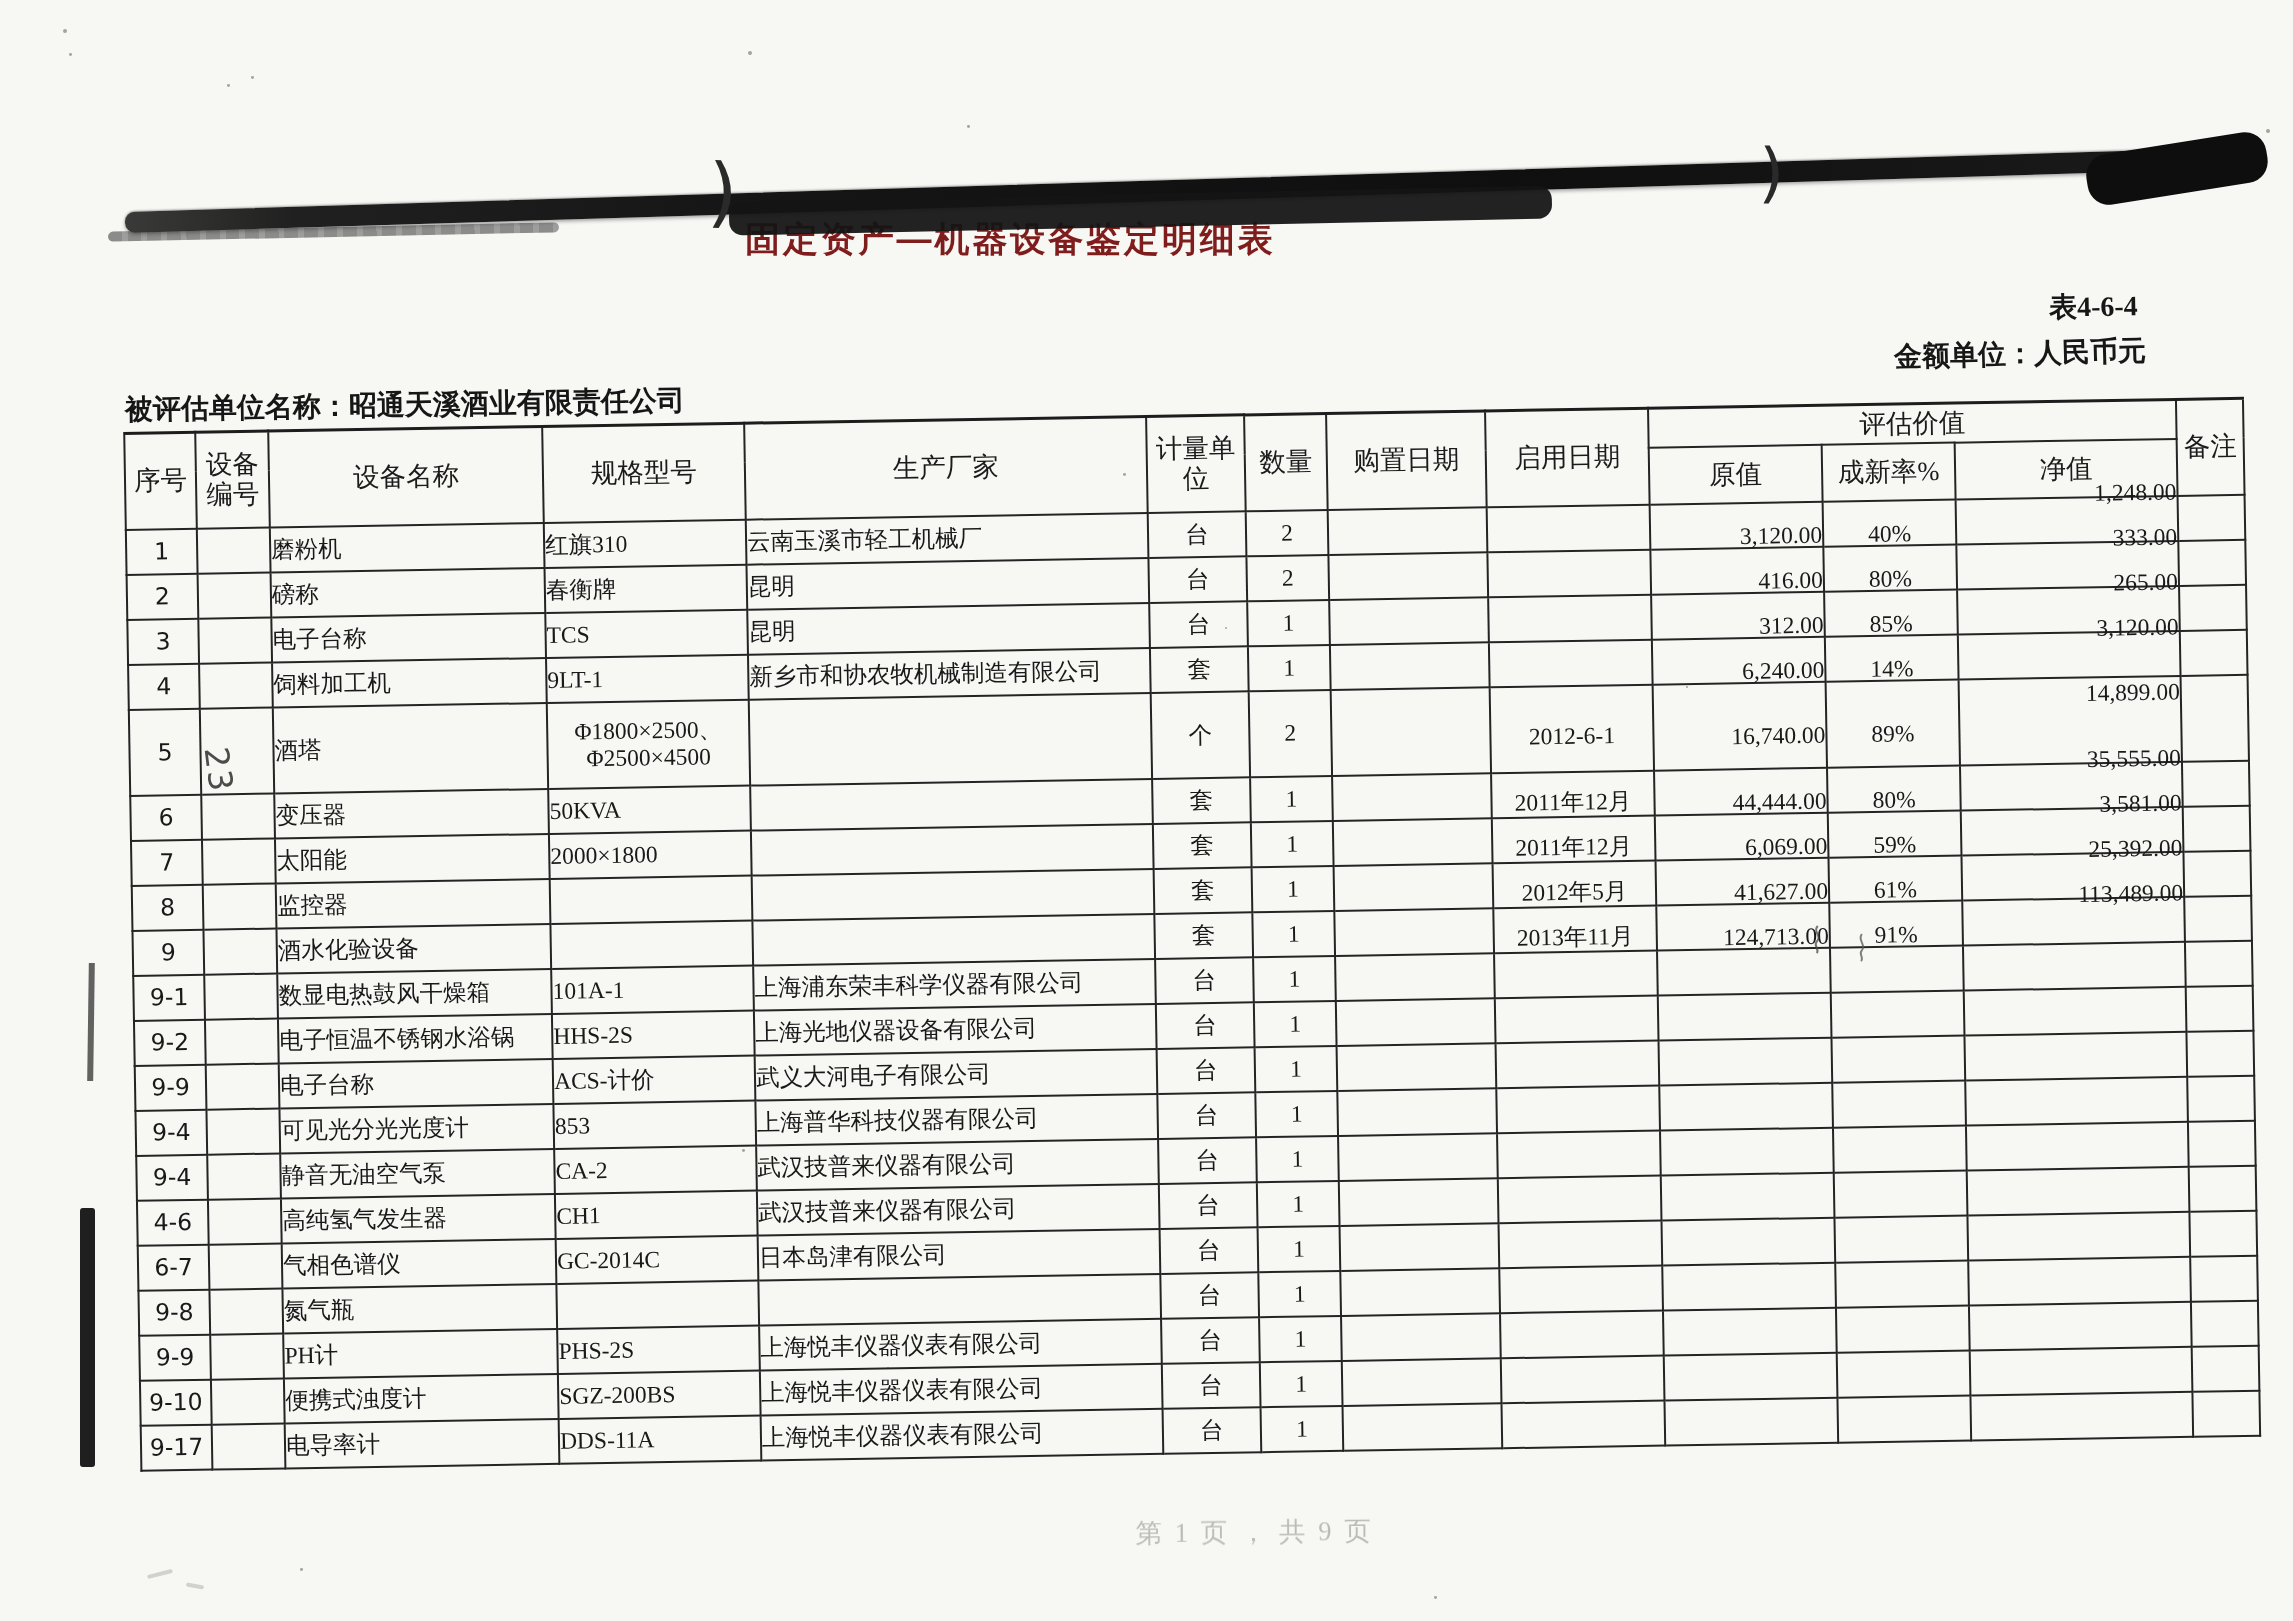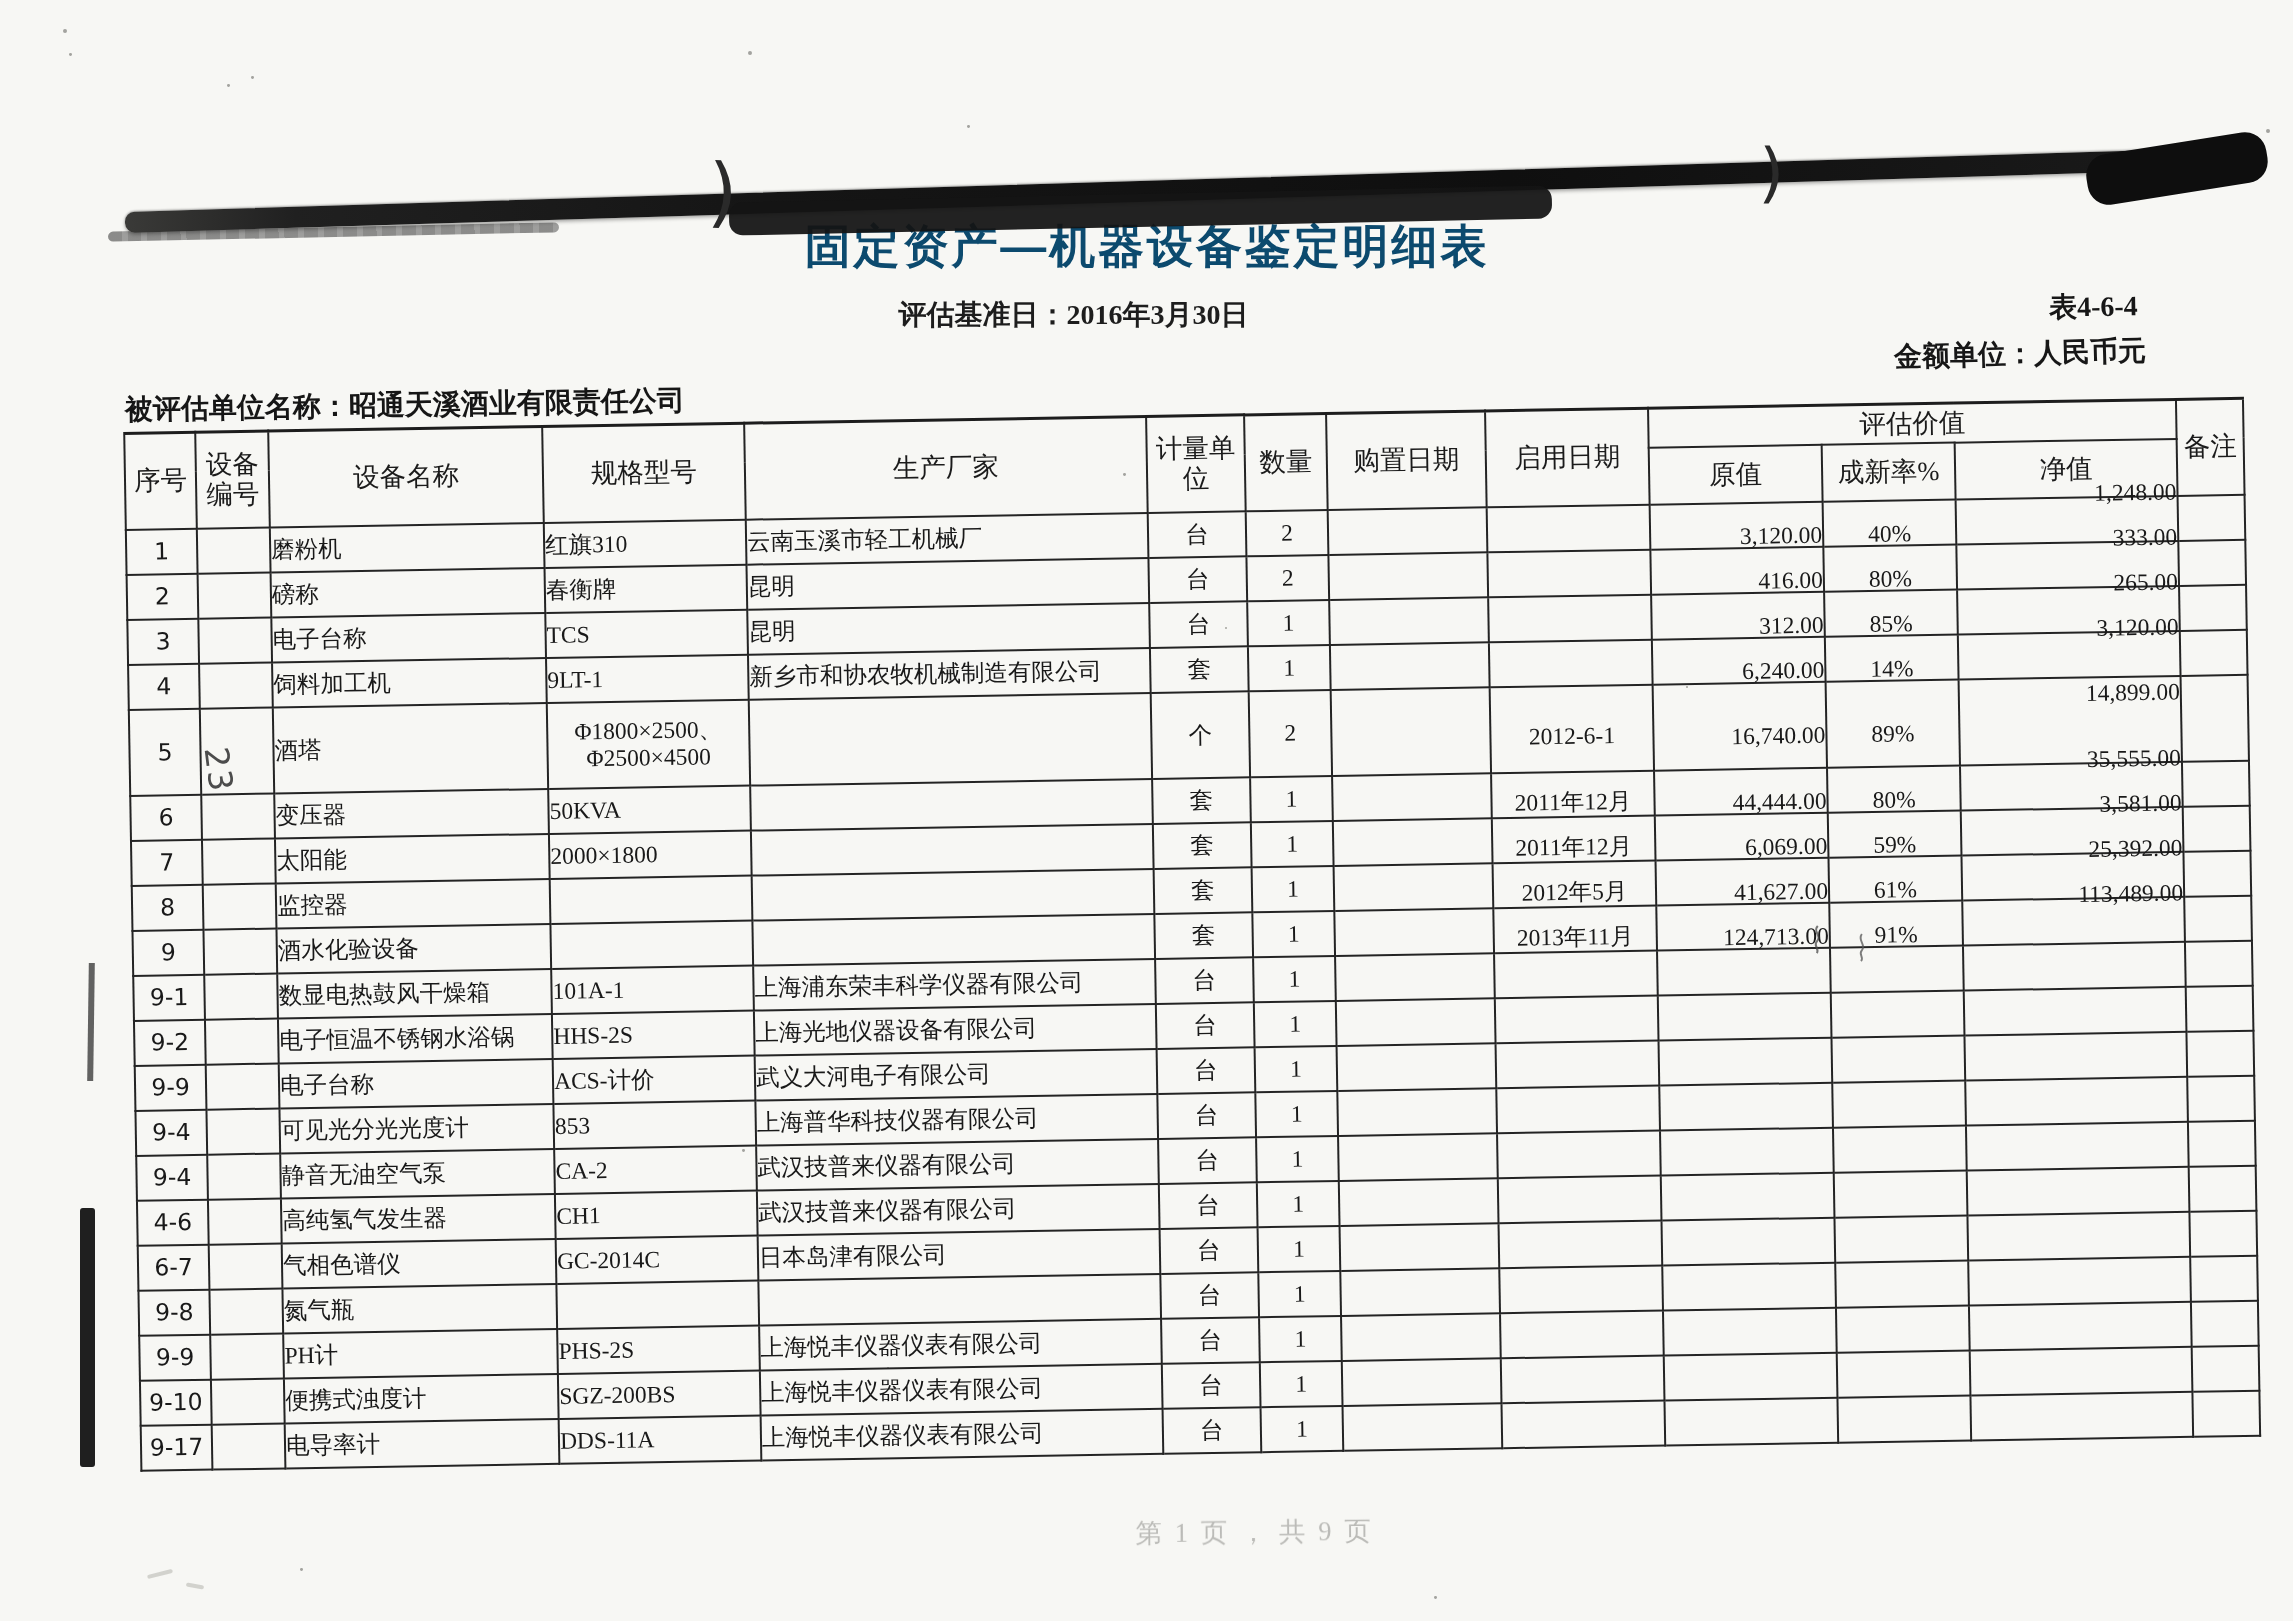--- a/index.html
+++ b/index.html
@@ -37,22 +37,22 @@
     border-radius:21.6px;transform:rotate(-9deg);
     background:#0e0e0e;
   }
   .smear.left-tail{
     left:108px;top:227px;width:451px;height:9.8px;border-radius:5.9px;
     transform:rotate(-1.2deg);opacity:.55;
     background:repeating-linear-gradient(90deg,#333 0 13.7px,#555 13.7px 19.6px);
   }
   .doc-title{
     position:absolute;left:745px;top:216px;width:804px;
-    text-align:center;font-size:46px;font-weight:700;letter-spacing:2.9px;
-    color:#0c4a6e;z-index:2;
+    text-align:left;font-size:35px;font-weight:700;letter-spacing:2.9px;
+    color:#7f1d1d;z-index:2;
     font-family:"Liberation Sans","DejaVu Sans",sans-serif;
   }
   .doc-subtitle{
     position:absolute;left:843px;top:296px;width:461px;
     text-align:center;font-size:28px;font-weight:600;color:#1d1d1d;z-index:2;
   }
   .form-number{
     position:absolute;left:2049px;top:288px;font-size:28px;font-weight:700;color:#171717;
     transform:rotate(-1deg);
   }
@@ -122,21 +122,20 @@
 
   <div class="smear left-tail"></div>
   <div class="smear main"></div>
   <div class="smear title-blob"></div>
   <div class="smear right-blob"></div>
 
   <div class="pen-paren left">)</div>
   <div class="pen-paren right">)</div>
 
   <div class="doc-title">固定资产—机器设备鉴定明细表</div>
-  <div class="doc-subtitle">评估基准日：2016年3月30日</div>
   <div class="form-number">表4-6-4</div>
   <div class="amount-unit">金额单位：人民币元</div>
 
   <div class="sheet">
     <div class="entity-line">被评估单位名称：昭通天溪酒业有限责任公司</div>
 
     <table class="grid">
       <colgroup>
         <col style="width:71px">
           <col style="width:73px">

